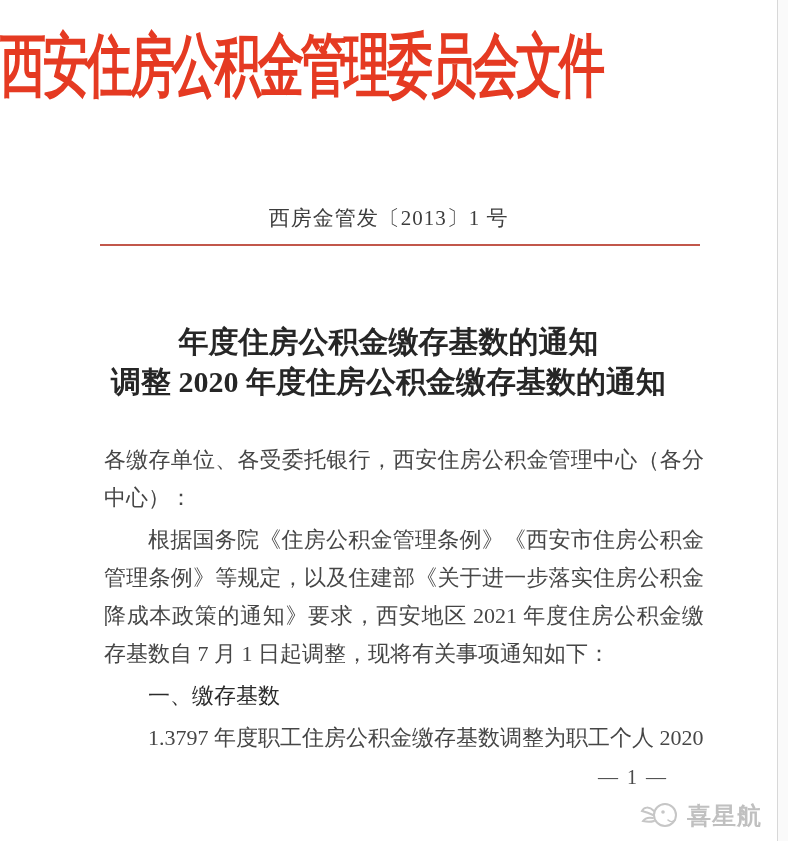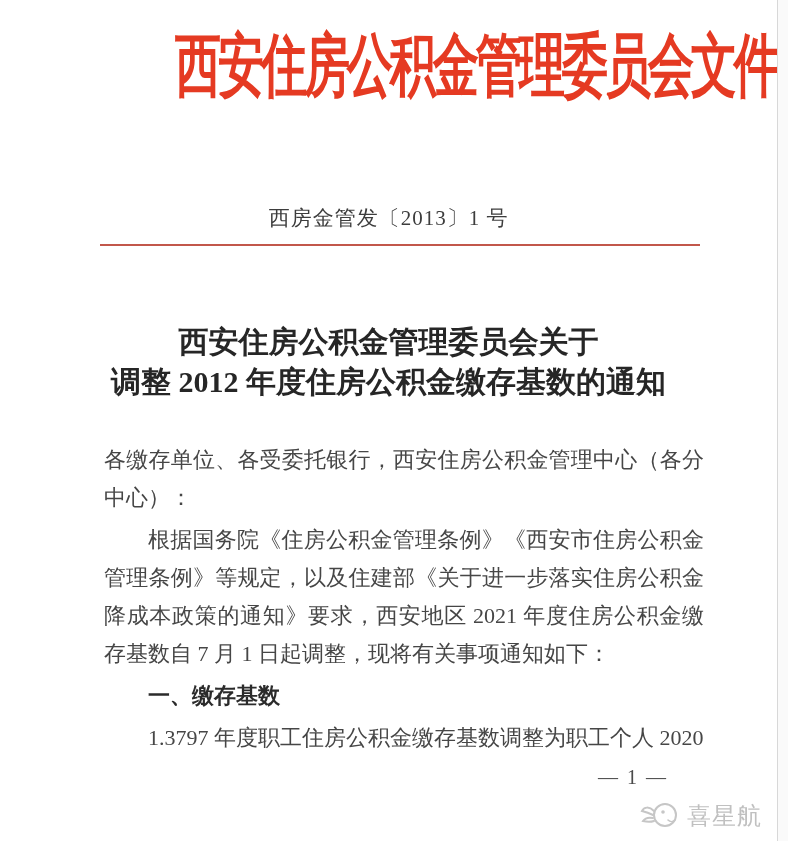--- a/index.html
+++ b/index.html
@@ -16,21 +16,21 @@
     position:relative;
     width:788px;height:841px;
     background:#ffffff;
     overflow:hidden;
     font-family:"Liberation Serif","DejaVu Serif",serif;
   }
   
   .red-header{
     position:absolute;top:20px;left:0;right:11px;
     height:92px;line-height:92px;
-    text-align:right;white-space:nowrap;
+    text-align:left;white-space:nowrap;
   }
   .red-header-text{
     display:inline-block;
     font-size:46px;font-weight:bold;
     letter-spacing:-3px;
     color:var(--header-red);
     transform:scaleY(1.5);
     transform-origin:center;
   }
   
@@ -56,39 +56,39 @@
   
   .body-col{
     position:absolute;top:441px;left:104px;width:600px;
     font-size:22px;line-height:38px;
     color:var(--body-text);
     text-align:justify;
   }
   .body-col p{margin:0 0 4px 0;}
   .body-col p.indent{text-indent:44px;}
   .body-col p.heading{
-    font-weight:bold;
+    font-weight:normal;
     color:#2b2b2b;
     font-family:"Liberation Sans","DejaVu Sans",sans-serif;
   }
   
   .page-no{
     position:absolute;top:766px;right:120px;
     font-size:20px;letter-spacing:2px;
     color:#4a4a4a;
   }
   
   .watermark{
     position:absolute;right:26px;bottom:8px;
     display:flex;align-items:center;gap:5px;
     color:var(--watermark-gray);
   }
   .wm-icon{width:42px;height:34px;display:block;}
   .wm-text{
-    font-size:24px;font-weight:normal;letter-spacing:1px;
+    font-size:24px;font-weight:bold;letter-spacing:1px;
     color:var(--watermark-gray);
     font-family:"Liberation Sans","DejaVu Sans",sans-serif;
   }
   
   .edge-line{
     position:absolute;top:0;bottom:0;left:777px;width:1px;
     background:var(--edge-gray);
   }
   .edge-strip{
     position:absolute;top:0;bottom:0;left:778px;right:0;
@@ -102,22 +102,22 @@
 
   <div class="red-header">
     <span class="red-header-text">西安住房公积金管理委员会文件</span>
   </div>
 
   <div class="doc-no">西房金管发〔2013〕1 号</div>
 
   <div class="red-rule"></div>
 
   <div class="title">
-    <div>西安住房公积金管理委员会关于</div>
-    <div>调整 2012 年度住房公积金缴存基数的通知</div>
+    <div>年度住房公积金缴存基数的通知</div>
+    <div>调整 2020 年度住房公积金缴存基数的通知</div>
   </div>
 
   <div class="body-col">
     <p>各缴存单位、各受委托银行，西安住房公积金管理中心（各分中心）：</p>
     <p class="indent">根据国务院《住房公积金管理条例》《西安市住房公积金管理条例》等规定，以及住建部《关于进一步落实住房公积金降成本政策的通知》要求，西安地区 2021 年度住房公积金缴存基数自 7 月 1 日起调整，现将有关事项通知如下：</p>
     <p class="indent heading">一、缴存基数</p>
     <p class="indent">1.3797 年度职工住房公积金缴存基数调整为职工个人 2020</p>
   </div>
 
   <div class="page-no">— 1 —</div>

